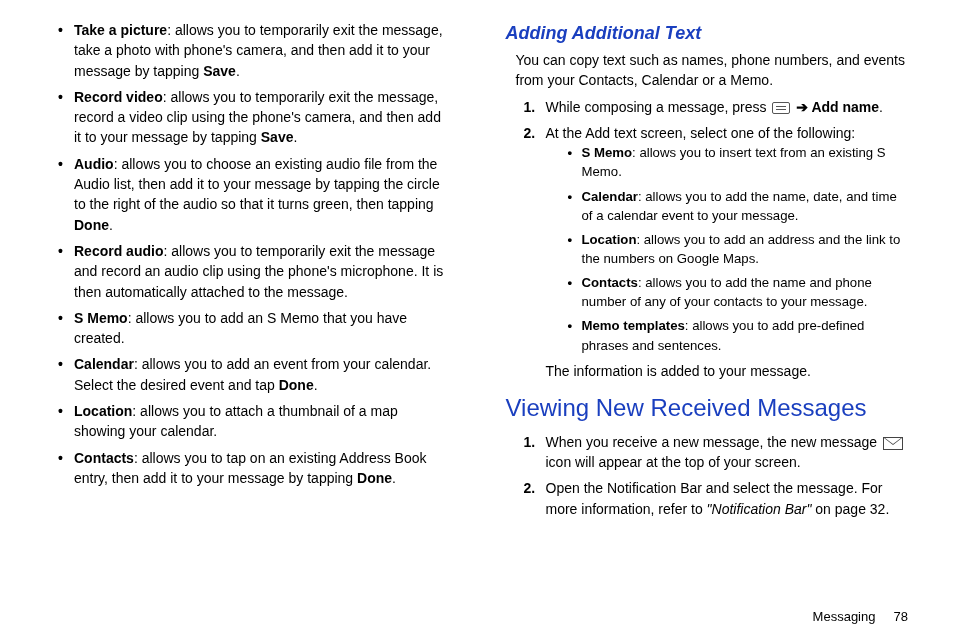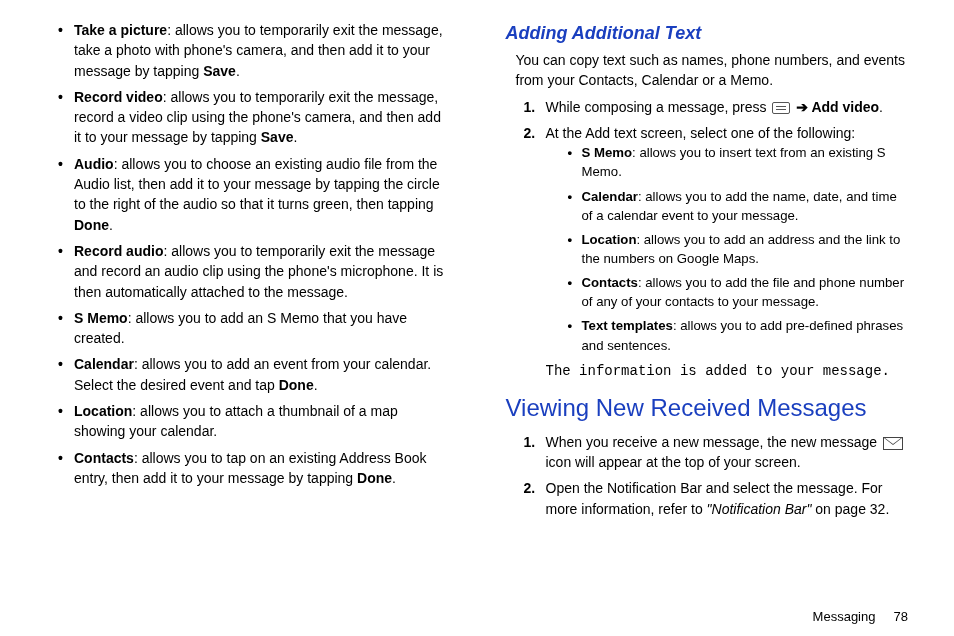--- a/index.html
+++ b/index.html
@@ -124,30 +124,30 @@
       <li><span class="bold">Calendar</span><span>: allows you to add an event from your calendar. Select the desired event and tap </span><span class="bold">Done</span><span>.</span></li>
       <li><span class="bold">Location</span><span>: allows you to attach a thumbnail of a map showing your calendar.</span></li>
       <li><span class="bold">Contacts</span><span>: allows you to tap on an existing Address Book entry, then add it to your message by tapping </span><span class="bold">Done</span><span>.</span></li>
     </ul>
   </div>
 
   <div class="col">
     <div class="h3">Adding Additional Text</div>
     <p class="intro">You can copy text such as names, phone numbers, and events from your Contacts, Calendar or a Memo.</p>
     <ol class="num-list">
-      <li><span class="num">1.</span><span>While composing a message, press </span><span class="menu-icon"></span><span class="arrow"> ➔ </span><span class="bold">Add video</span><span>.</span></li>
+      <li><span class="num">1.</span><span>While composing a message, press </span><span class="menu-icon"></span><span class="arrow"> ➔ </span><span class="bold">Add name</span><span>.</span></li>
       <li><span class="num">2.</span><span>At the Add text screen, select one of the following:</span>
         <ul class="sub-bullet-list">
           <li><span class="bold">S Memo</span><span>: allows you to insert text from an existing S Memo.</span></li>
           <li><span class="bold">Calendar</span><span>: allows you to add the name, date, and time of a calendar event to your message.</span></li>
           <li><span class="bold">Location</span><span>: allows you to add an address and the link to the numbers on Google Maps.</span></li>
-          <li><span class="bold">Contacts</span><span>: allows you to add the file and phone number of any of your contacts to your message.</span></li>
-          <li><span class="bold">Text templates</span><span>: allows you to add pre-defined phrases and sentences.</span></li>
+          <li><span class="bold">Contacts</span><span>: allows you to add the name and phone number of any of your contacts to your message.</span></li>
+          <li><span class="bold">Memo templates</span><span>: allows you to add pre-defined phrases and sentences.</span></li>
         </ul>
-        <p class="trail" style="margin-left:0;font-family:Liberation Mono, monospace;">The information is added to your message.</p>
+        <p class="trail" style="margin-left:0;">The information is added to your message.</p>
       </li>
     </ol>
 
     <div class="h2">Viewing New Received Messages</div>
     <ol class="num-list">
       <li><span class="num">1.</span><span>When you receive a new message, the new message </span><span class="msg-icon"></span><span> icon will appear at the top of your screen.</span></li>
       <li><span class="num">2.</span><span>Open the Notification Bar and select the message. For more information, refer to </span><span class="italic">"Notification Bar"</span><span>  on page 32.</span></li>
     </ol>
   </div>
 

